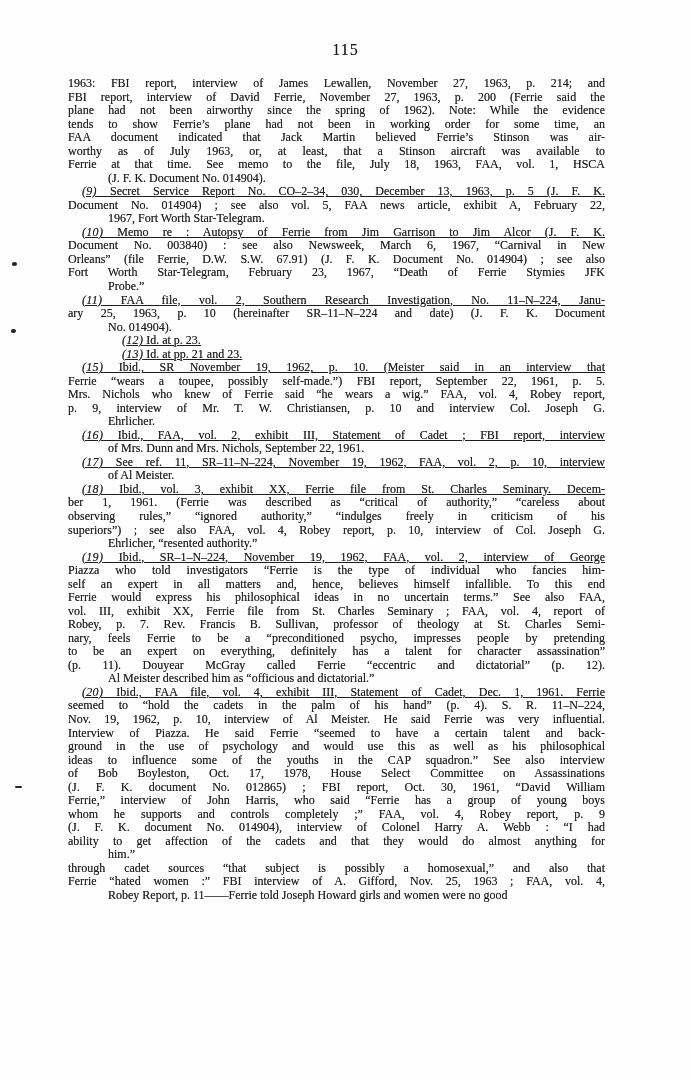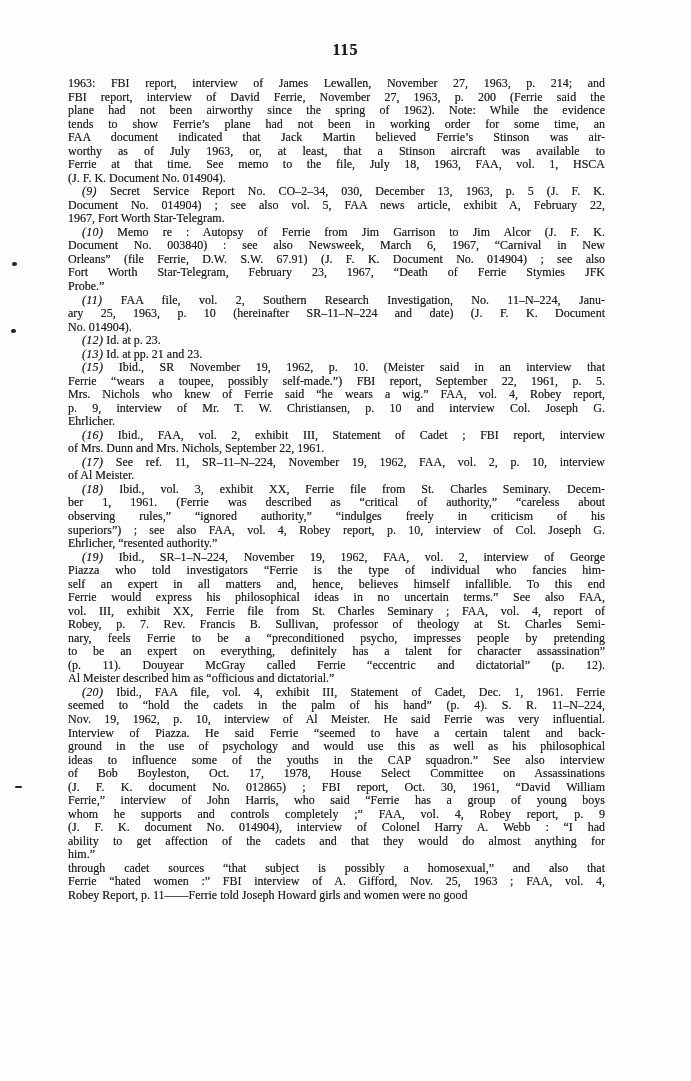--- a/index.html
+++ b/index.html
@@ -16,21 +16,21 @@
     overflow: hidden;
     color: #1c1c1c;
   }
   .page-number {
     position: absolute;
     top: 41px;
     left: 0;
     width: 691px;
     text-align: center;
     font-size: 16px;
-    font-weight: bold;
+    font-weight: normal;
     letter-spacing: 1px;
     color: #191919;
     text-shadow: 0 0 0.4px rgba(20,20,20,0.55);
   }
   .text-block {
     position: absolute;
     top: 77px;
     left: 68px;
     width: 537px;
     font-size: 12px;
@@ -41,23 +41,25 @@
   .para { margin: 0; }
   .line {
     text-align: justify;
     text-align-last: justify;
     white-space: normal;
     height: 13.54px;
     overflow: visible;
   }
   .line.last {
     text-align-last: left;
+    margin-left: 40px;
   }
   .line.indent {
     text-indent: 14px;
+    text-decoration: underline;
   }
   .line i {
     font-style: italic;
     letter-spacing: 0.3px;
   }
   .mark {
     position: absolute;
     background: #252525;
   }
   .mark.dot {

